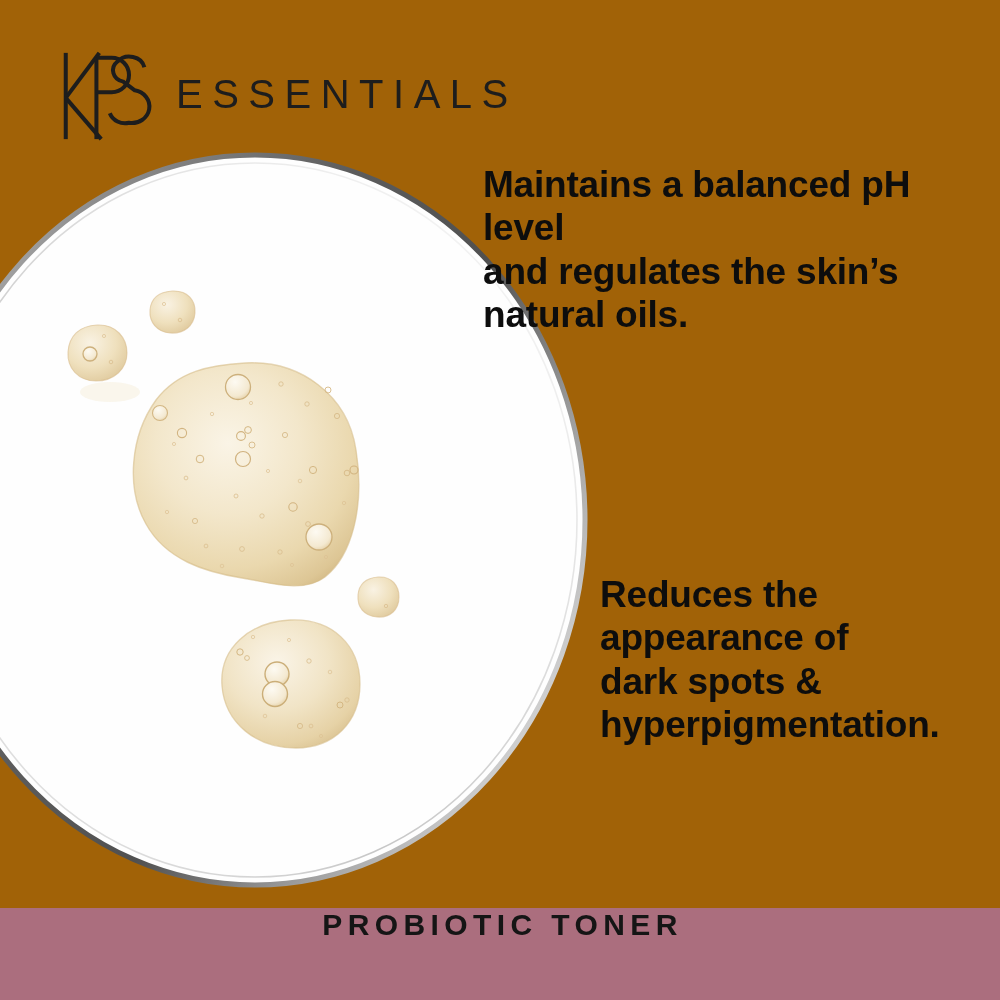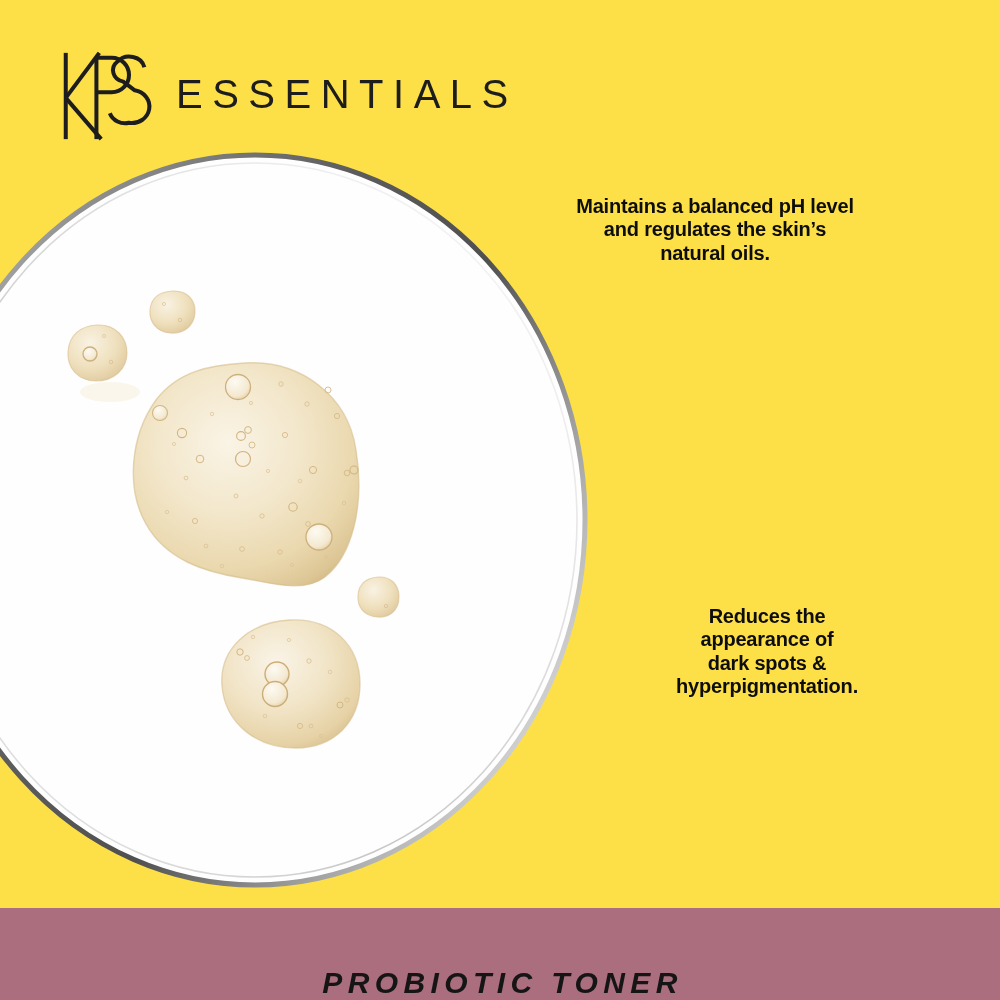--- a/index.html
+++ b/index.html
@@ -12,21 +12,21 @@
     background: #ffffff;
     font-family: "Liberation Sans", sans-serif;
     overflow: hidden;
     position: relative;
   }
 
   #canvas {
     position: relative;
     width: 1000px;
     height: 1000px;
-    background: #fde047;
+    background: #a16207;
     overflow: hidden;
   }
 
   
   .brand {
     position: absolute;
     left: 58px;
     top: 48px;
     display: flex;
     align-items: center;
@@ -56,45 +56,43 @@
     width: 1000px;
     height: 1000px;
     pointer-events: none;
   }
 
   
   .benefit {
     position: absolute;
     color: #0d0d0d;
     font-weight: 700;
-    font-size: 20px;
+    font-size: 37px;
     line-height: 1.17;
-    text-align: center;
+    text-align: left;
     letter-spacing: -0.2px;
     white-space: pre-line;
-    margin-top: 32px;
   }
   .b1 { left: 483px; top: 163px; width: 464px; }
   .b2 { left: 578px; top: 303px; width: 368px; }
   .b3 { left: 618px; top: 400px; width: 320px; }
   .b4 { left: 600px; top: 573px; width: 334px; }
   .b5 { left: 505px; top: 750px; width: 344px; }
 
   
   .footer {
     position: absolute;
     left: 0;
     bottom: 0;
     width: 1000px;
     height: 92px;
     background: #ab6e7e;
     display: flex;
-    align-items: flex-end;
+    align-items: flex-start;
     justify-content: center;
-    font-style: italic;
   }
   .footer-title {
     color: #151515;
     font-size: 30px;
     font-weight: 700;
     letter-spacing: 5.4px;
     white-space: nowrap;
     padding-left: 5px;
   }
 </style>

